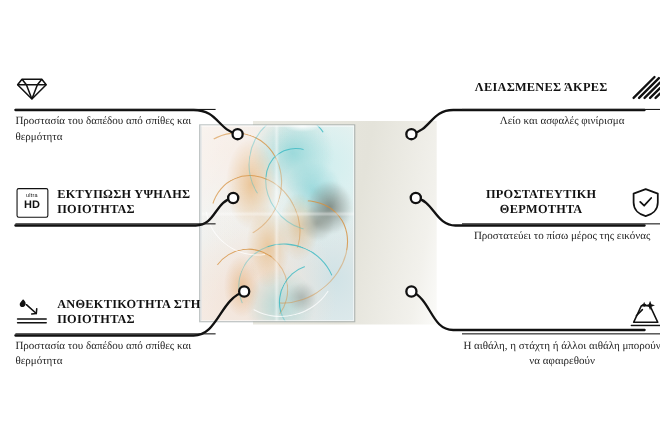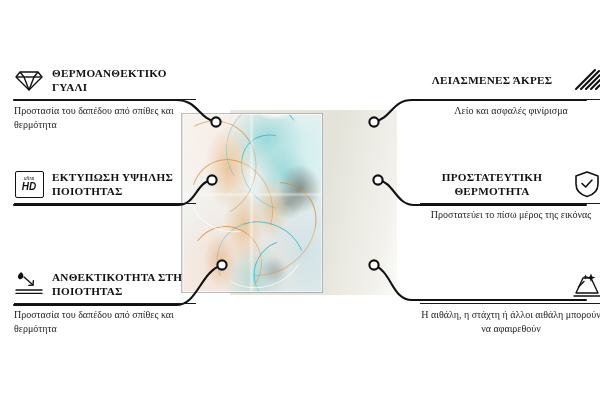--- a/index.html
+++ b/index.html
@@ -177,21 +177,20 @@
   .hd-badge {
     width: 27px; height: 25px;
     border: 1.4px solid #111;
     border-radius: 2px;
     display: flex;
     flex-direction: column;
     align-items: center;
     justify-content: center;
     line-height: 1;
     font-family: "Liberation Sans", sans-serif;
-    font-style: italic;
   }
   .hd-badge .ultra { font-size: 5px; letter-spacing: .2px; }
   .hd-badge .hd { font-size: 10px; font-weight: 700; margin-top: .5px; }
 </style>
 </head>
 <body>
 
 <div id="stage">
 
   <div id="product-wrap">
@@ -250,21 +249,20 @@
   <div class="feature left" style="top:64px;">
     <div class="feat-head">
       <span class="feat-icon">
         <svg width="28" height="24" viewBox="0 0 28 24" fill="none" stroke="#111" stroke-width="1.4" stroke-linejoin="round">
           <path d="M5 4 H23 L27 9 L14 22 L1 9 Z"></path>
           <path d="M5 4 L9 9 L14 22"></path>
           <path d="M23 4 L19 9 L14 22"></path>
           <path d="M1 9 H27"></path>
         </svg>
       </span>
-      <span class="feat-title">ΘΕΡΜΟΑΝΘΕΚΤΙΚΟ ΓΥΑΛΙ</span>
     </div>
     <div class="feat-rule"></div>
     <div class="feat-desc">Προστασία του δαπέδου από σπίθες και θερμότητα</div>
   </div>
 
   <div class="feature left" style="top:168px;">
     <div class="feat-head">
       <span class="feat-icon">
         <span class="hd-badge">
           <span class="ultra">ultra</span>

